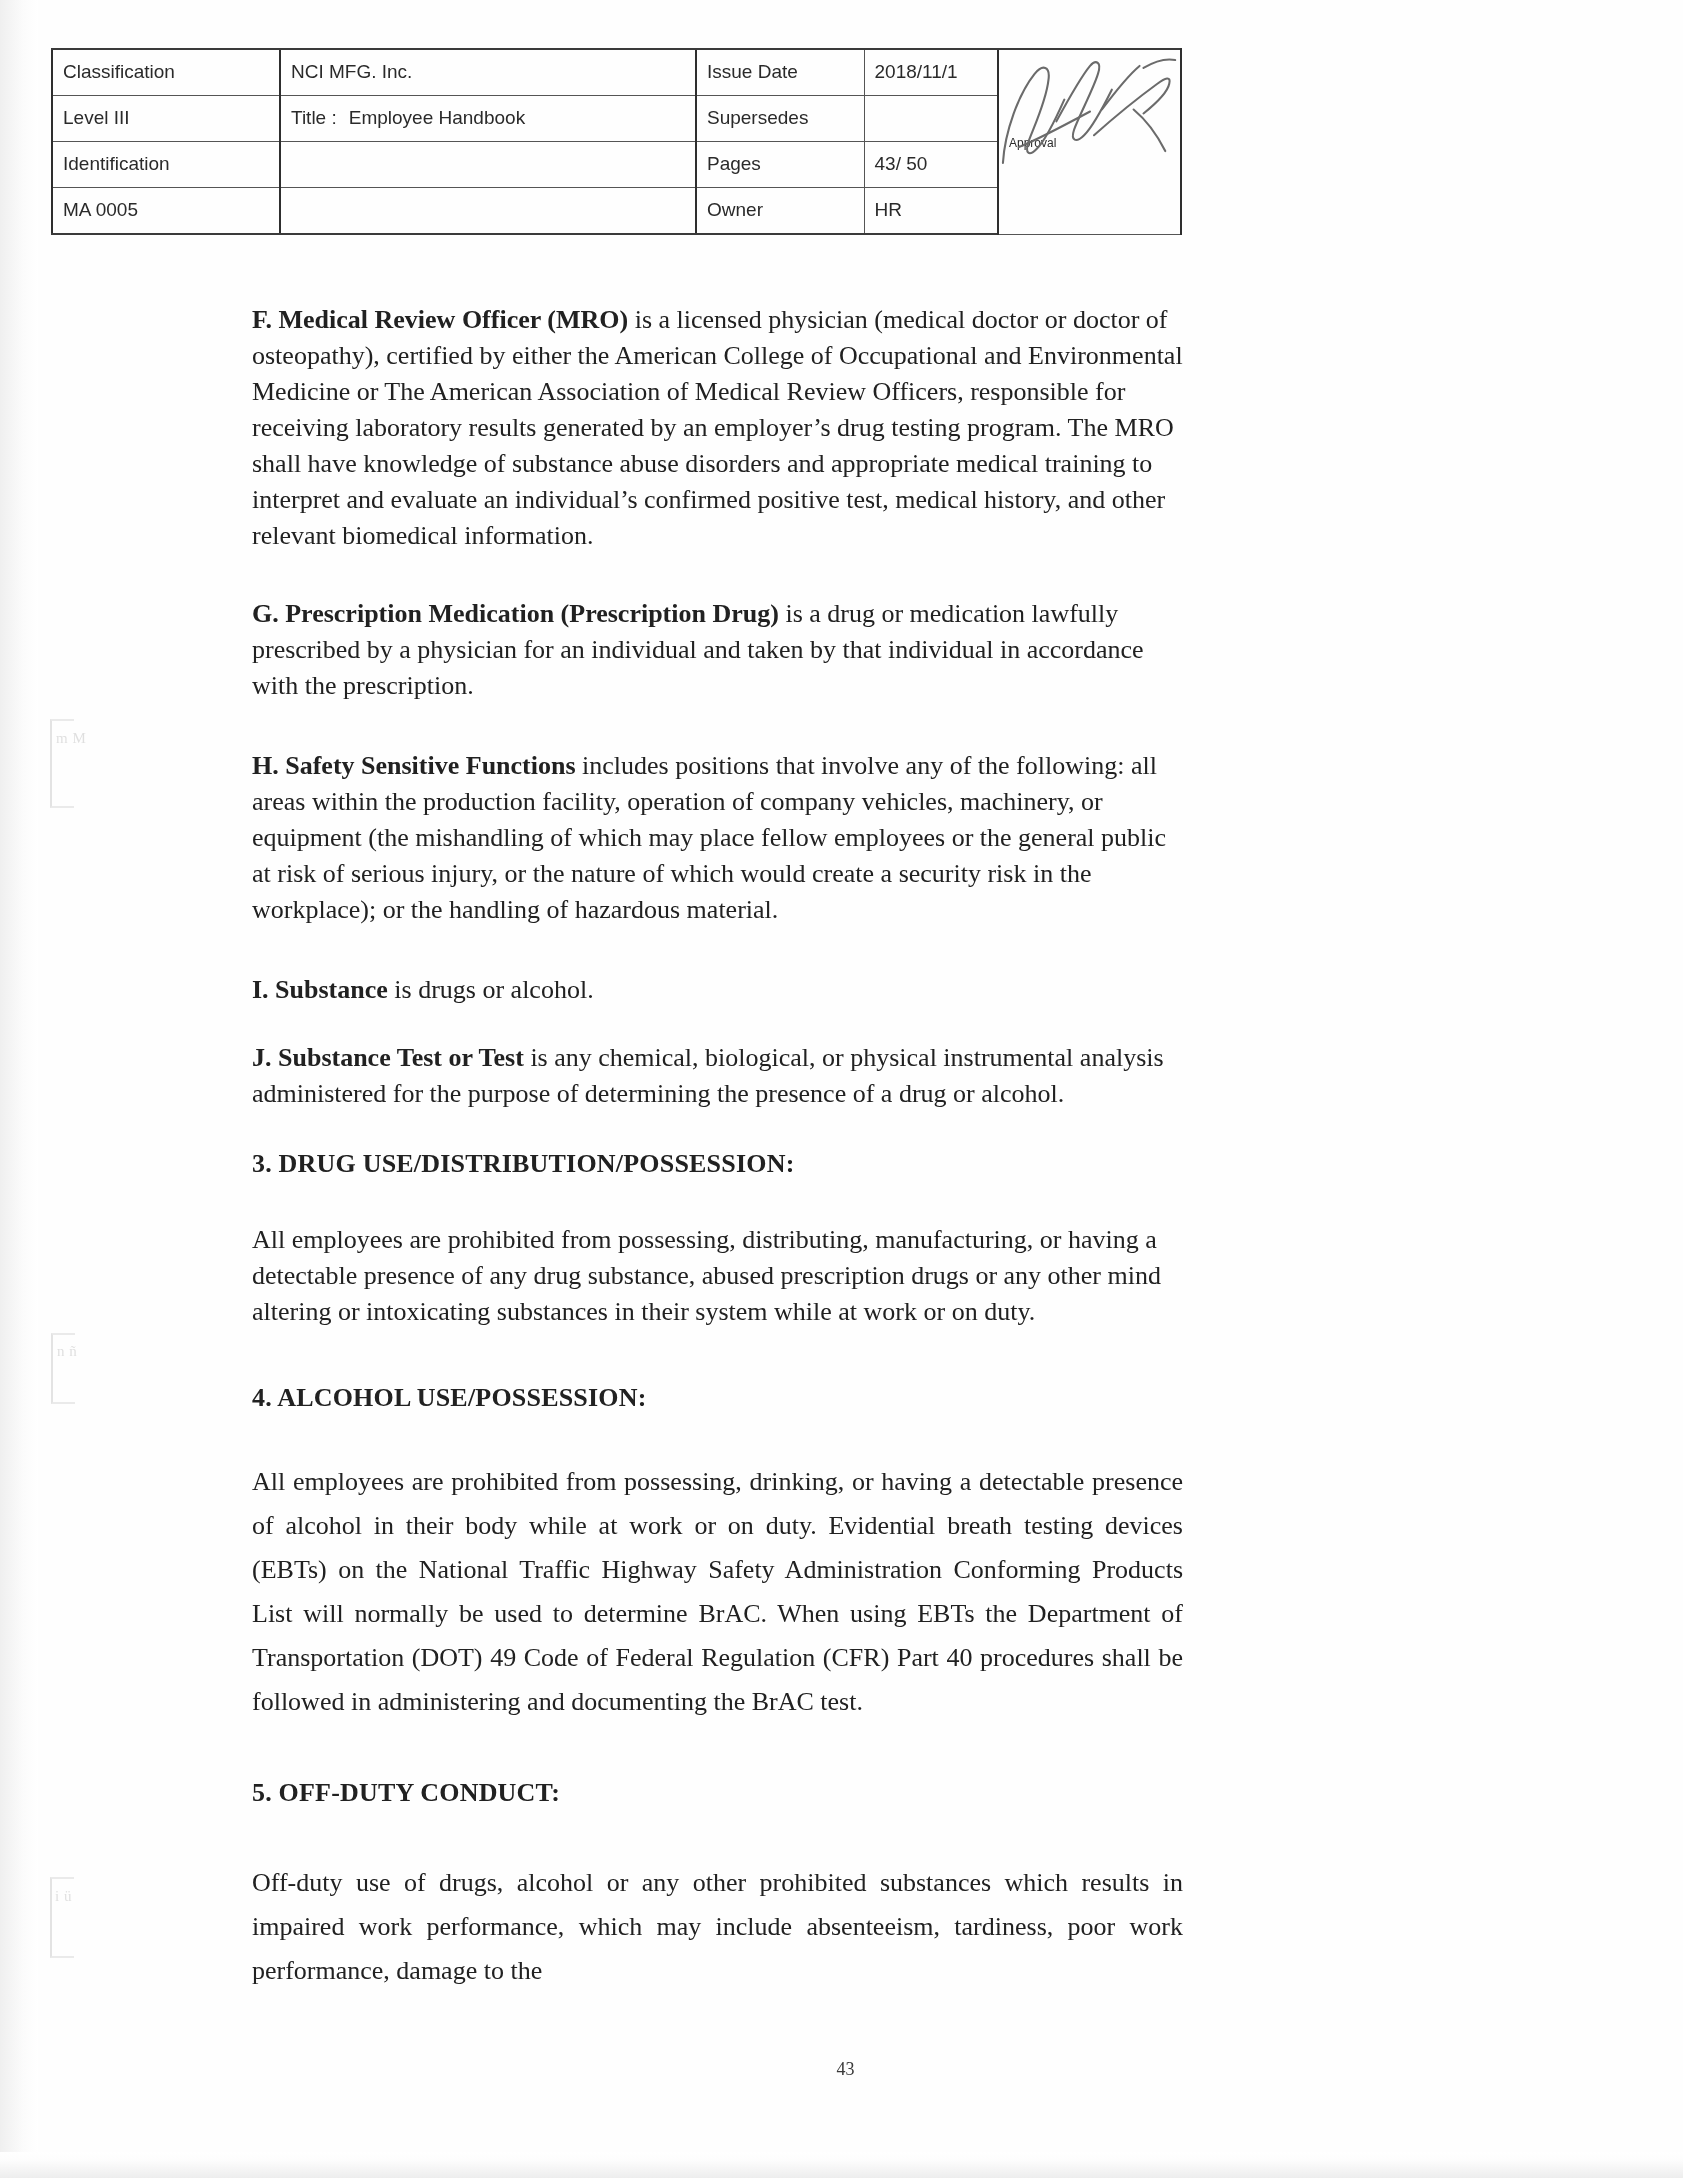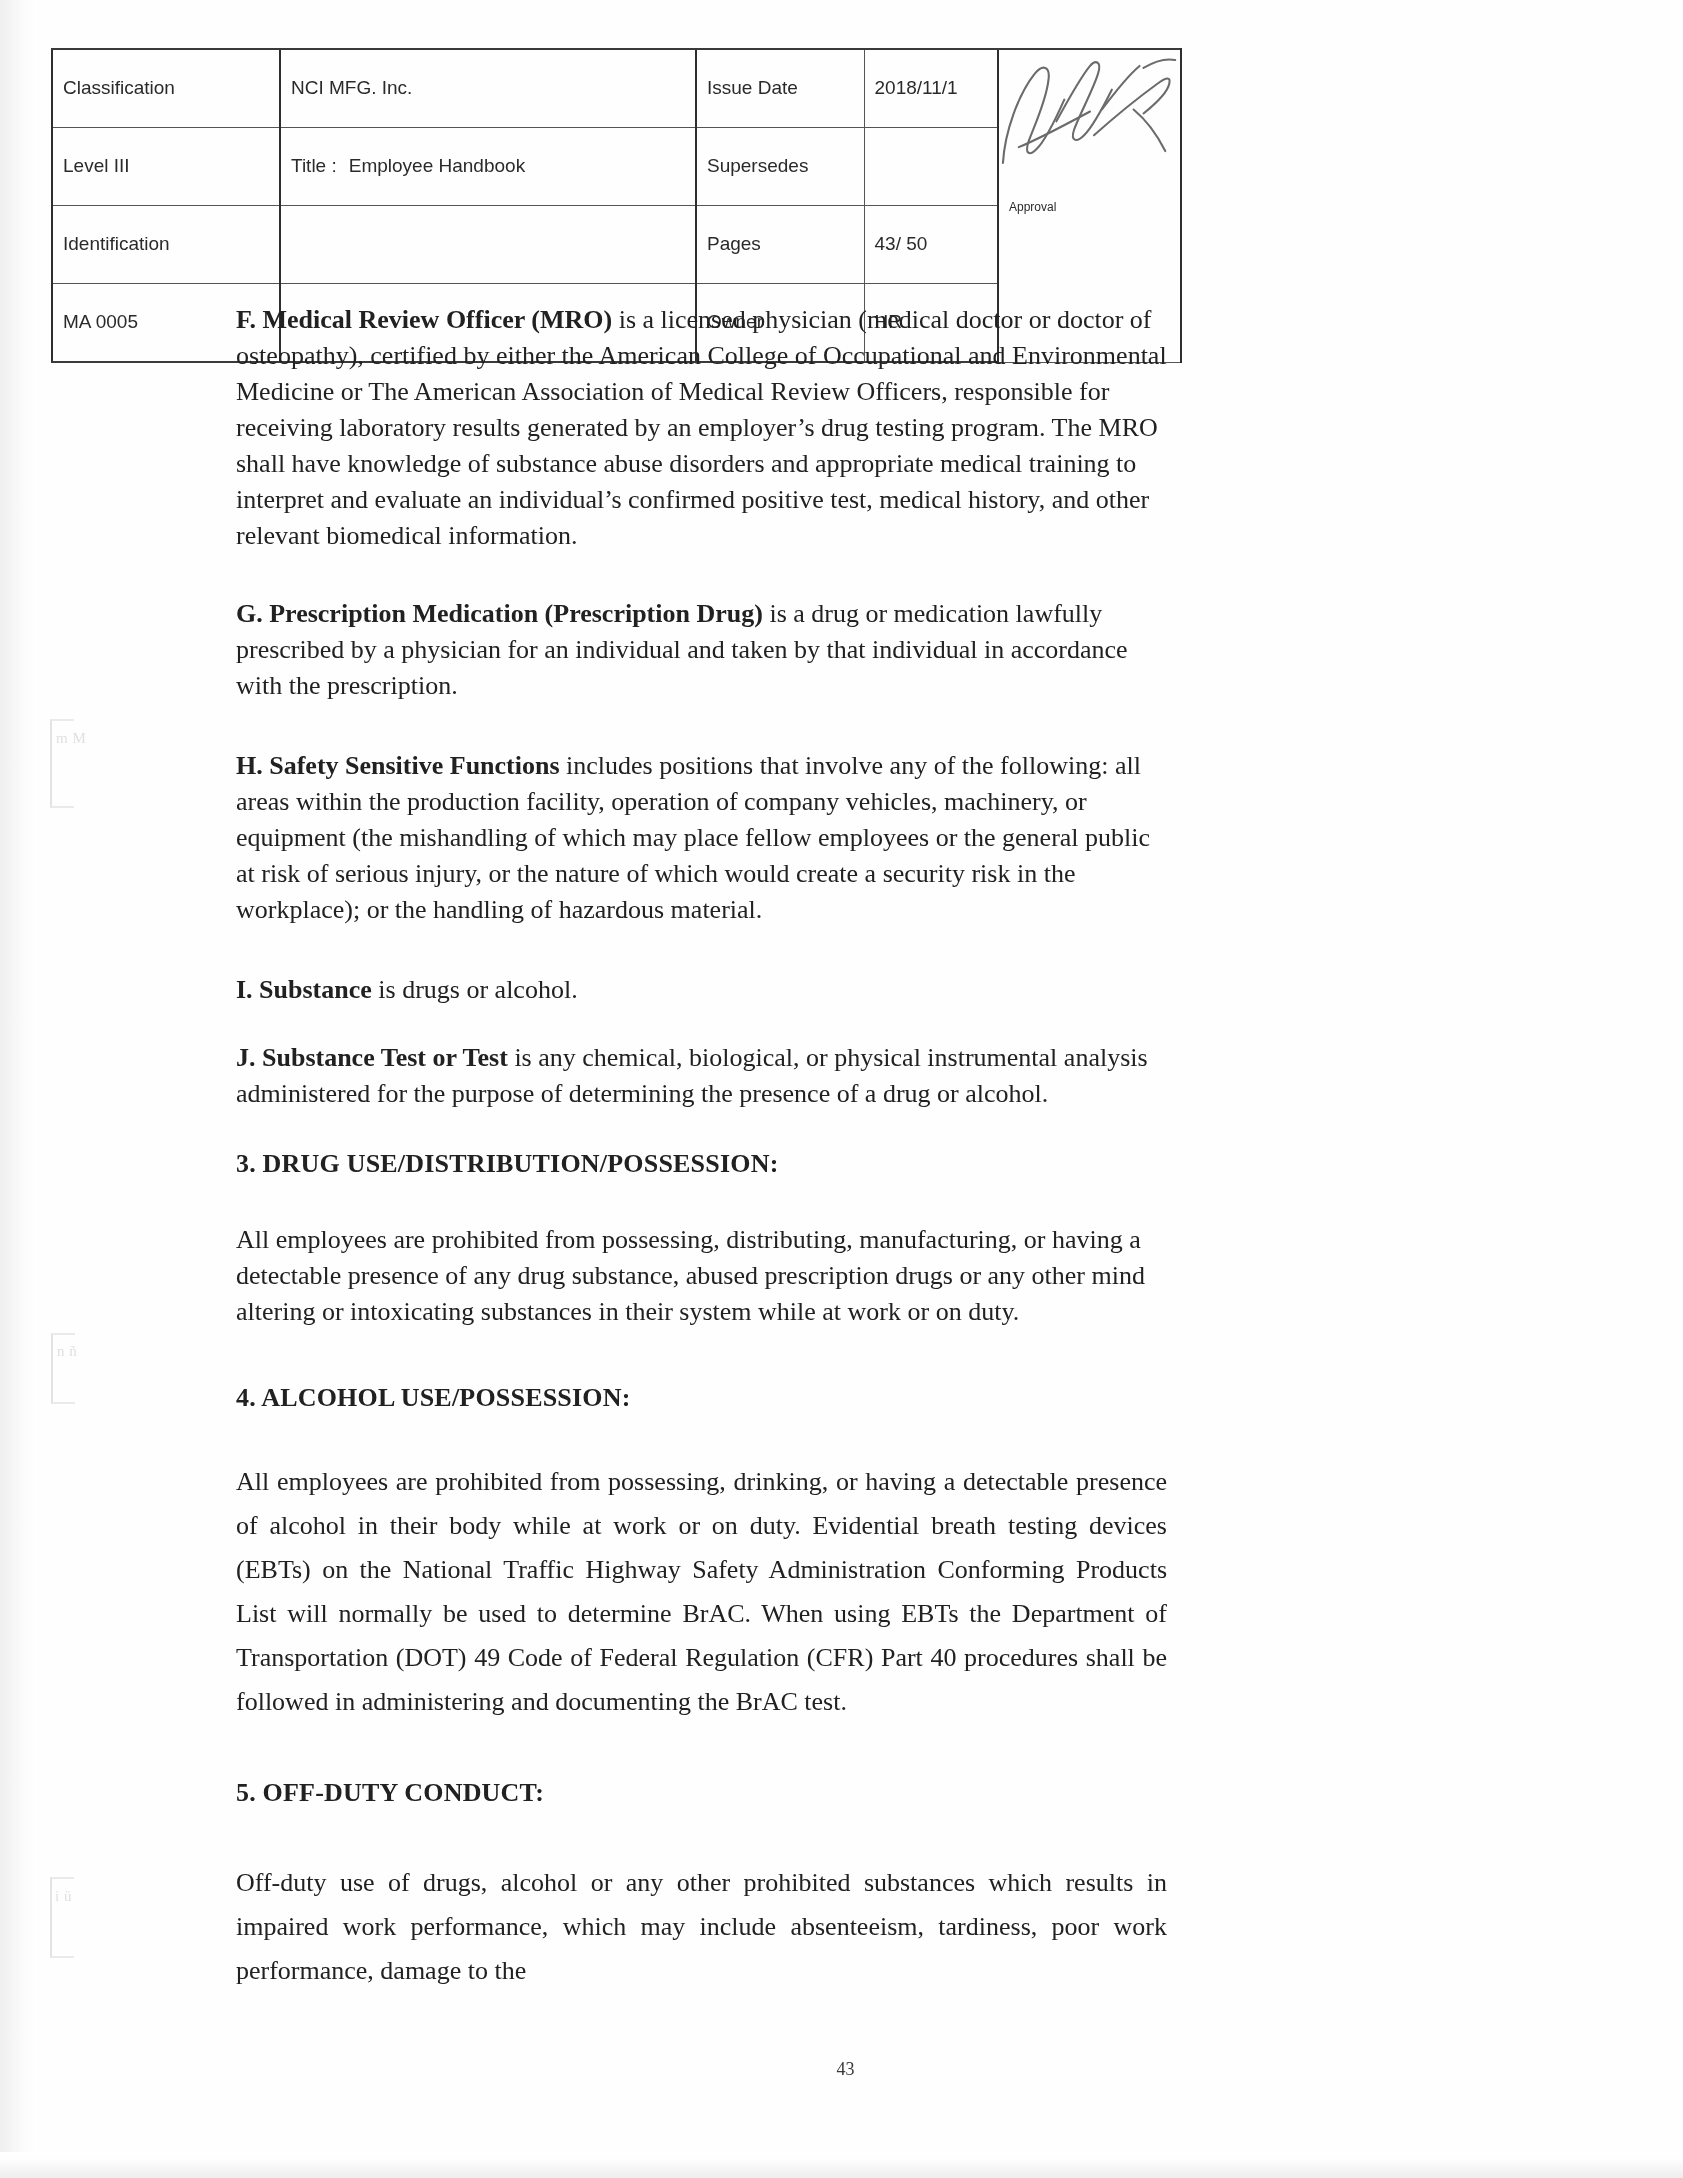--- a/index.html
+++ b/index.html
@@ -69,21 +69,21 @@
     width: 1129px;
     border-collapse: collapse;
     table-layout: fixed;
     font-family: "Liberation Sans", "DejaVu Sans", sans-serif;
     font-size: 19px;
     color: #2a2a2a;
   }
   .hdr-table td {
     border: 1px solid #555;
     height: 37px;
-    padding: 20px 10px;
+    padding: 4px 10px;
     vertical-align: middle;
     line-height: 1.1;
     white-space: nowrap;
     overflow: hidden;
     margin-top: 32px;
   }
   .hdr-table .thick-left  { border-left-width: 2px; border-left-color: #2e2e2e; }
   .hdr-table .thick-right { border-right-width: 2px; border-right-color: #2e2e2e; }
   .hdr-table .outer-top   { border-top-width: 2px; border-top-color: #3a3a3a; }
   .hdr-table .outer-bot   { border-bottom-width: 2px; border-bottom-color: #3a3a3a; }
@@ -110,21 +110,21 @@
     left: -4px;
     top: -6px;
     width: 198px;
     height: 129px;
     pointer-events: none;
   }
 
   
   .body-col {
     position: absolute;
-    left: 236px;
+    left: 252px;
     top: 302px;
     width: 931px;
     font-size: 26px;
     line-height: 36px;
     color: #212121;
   }
   .para {
     margin: 0 0 34px 0;
     text-align: left;
   }

